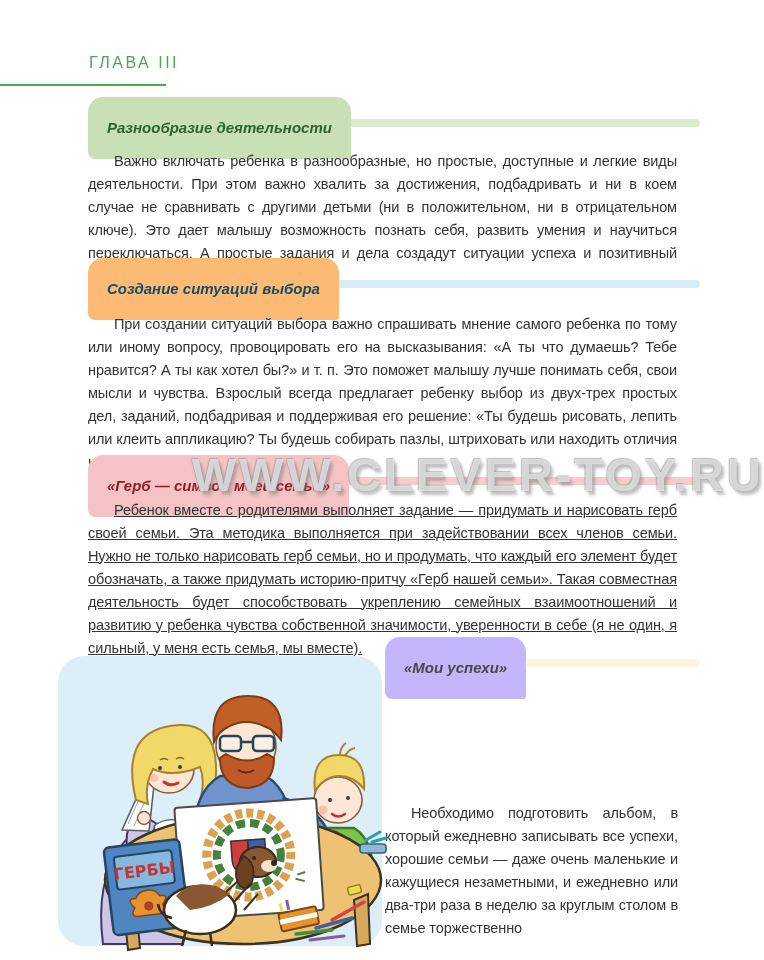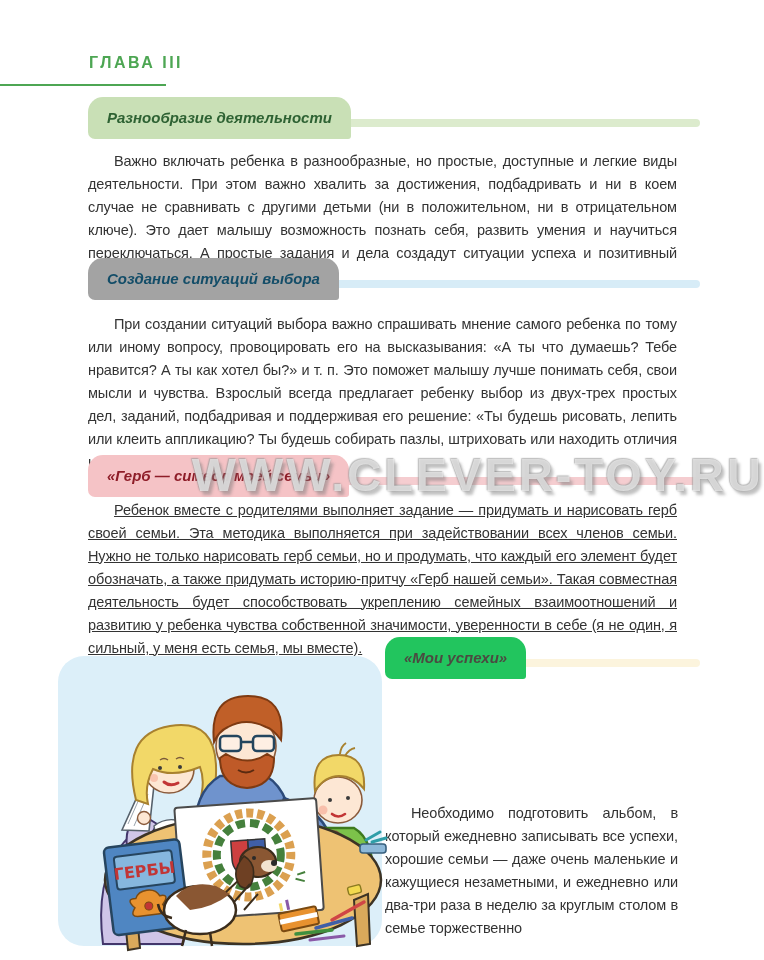--- a/index.html
+++ b/index.html
@@ -1,27 +1,27 @@
 <!DOCTYPE html>
 <html lang="ru"><head>
 <meta charset="utf-8">
 <style>
   html,body{margin:0;padding:0;}
   body{background:#ffffff;font-family:"Liberation Sans",sans-serif;}
   .page{position:relative;width:764px;height:960px;background:#ffffff;overflow:hidden;}
 
   
-  .chapter{position:absolute;top:54px;left:89px;font-size:16px;font-weight:bold;
+  .chapter{position:absolute;top:54px;left:89px;font-size:16px;font-weight:normal;
            letter-spacing:2.5px;color:#4da653;}
   .chapter-rule{position:absolute;top:84px;left:0;width:166px;height:2px;background:#4da653;}
 
   
   .h-row{position:absolute;left:88px;width:612px;height:30px;}
   .h-row .band{position:absolute;left:4px;right:0;bottom:0;height:8px;border-radius:0 4px 4px 0;}
-  .h-row .pill{position:absolute;left:0;top:0;height:30px;line-height:30px;padding:6px 19px;
+  .h-row .pill{position:absolute;left:0;top:0;height:30px;line-height:30px;padding:16px 19px;
                white-space:nowrap;border-radius:15px 15px 3px 7px;
                font-size:15px;font-weight:bold;font-style:italic;}
   #h1{top:97px;} #h2{top:258px;} #h3{top:455px;}
   #h4{top:637px;left:385px;width:315px;}
 
   
   .para{position:absolute;left:88px;width:589px;font-size:14.5px;line-height:23px;
         color:#333333;text-align:justify;text-indent:26px;hyphens:auto;
         -webkit-hyphens:auto;letter-spacing:-0.1px;}
   #p1{top:135px;} #p2{top:298px;} #p3{top:484px;text-decoration:underline;}
@@ -49,35 +49,35 @@
   <div class="chapter-rule" style="background-color: rgb(77, 166, 83);"></div>
 
   <div class="h-row" id="h1">
     <div class="band" style="background-color: rgb(220, 235, 205);"></div>
     <div class="pill" style="background-color: rgb(201, 224, 182); color: rgb(46, 98, 51);">Разнообразие деятельности</div>
   </div>
   <p class="para" id="p1">Важно включать ребенка в разнообразные, но простые, доступные и легкие виды деятельности. При этом важно хвалить за достижения, подбадривать и ни в коем случае не сравнивать с другими детьми (ни в положительном, ни в отрицательном ключе). Это дает малышу возможность познать себя, развить умения и научиться переключаться. А простые задания и дела создадут ситуации успеха и позитивный опыт решения задач.</p>
 
   <div class="h-row" id="h2">
     <div class="band" style="background-color: rgb(215, 236, 247);"></div>
-    <div class="pill" style="background-color: #a3a3a3; color: rgb(19, 77, 104);">Создание ситуаций выбора</div>
+    <div class="pill" style="background-color: #fdba74; color: rgb(19, 77, 104);">Создание ситуаций выбора</div>
   </div>
   <p class="para" id="p2">При создании ситуаций выбора важно спрашивать мнение самого ребенка по тому или иному вопросу, провоцировать его на высказывания: «А ты что думаешь? Тебе нравится? А ты как хотел бы?» и т. п. Это поможет малышу лучше понимать себя, свои мысли и чувства. Взрослый всегда предлагает ребенку выбор из двух-трех простых дел, заданий, подбадривая и поддерживая его решение: «Ты будешь рисовать, лепить или клеить аппликацию? Ты будешь собирать пазлы, штриховать или находить отличия на картинках?»</p>
 
   <div class="h-row" id="h3">
     <div class="band" style="background-color: rgb(245, 205, 208);"></div>
     <div class="pill" style="background-color: rgb(245, 195, 198); color: rgb(142, 29, 40);">«Герб — символ моей семьи»</div>
   </div>
   <p class="para" id="p3">Ребенок вместе с родителями выполняет задание — придумать и нарисовать герб своей семьи. Эта методика выполняется при задействовании всех членов семьи. Нужно не только нарисовать герб семьи, но и продумать, что каждый его элемент будет обозначать, а также придумать историю-притчу «Герб нашей семьи». Такая совместная деятельность будет способствовать укреплению семейных взаимоотношений и развитию у ребенка чувства собственной значимости, уверенности в себе (я не один, я сильный, у меня есть семья, мы вместе).</p>
 
   <div class="watermark">WWW.CLEVER-TOY.RU</div>
 
   <div class="h-row" id="h4">
     <div class="band" style="background-color: rgb(252, 244, 221);"></div>
-    <div class="pill" style="background-color: #22c55e; color: rgb(75, 74, 65);">«Мои успехи»</div>
+    <div class="pill" style="background-color: #c4b5fd; color: rgb(75, 74, 65);">«Мои успехи»</div>
   </div>
   <p class="para" id="p4b">Необходимо подготовить альбом, в который ежедневно записывать все успехи, хорошие семьи — даже очень маленькие и кажущиеся незаметными, и ежедневно или два-три раза в неделю за круглым столом в семье торжественно</p>
 
   <div class="illustration">
     <svg width="344" height="306" viewBox="0 0 344 306" xmlns="http://www.w3.org/2000/svg">
 
       <rect x="10" y="8" width="324" height="290" rx="26" fill="#dceff9"></rect>
 
       <g>
         <path d="M55,296 q-8,-62 18,-98 q14,-19 40,-17 l26,7 q15,27 7,54 l-11,54 z" fill="#cfc5e8" stroke="#43366b" stroke-width="2"></path>

